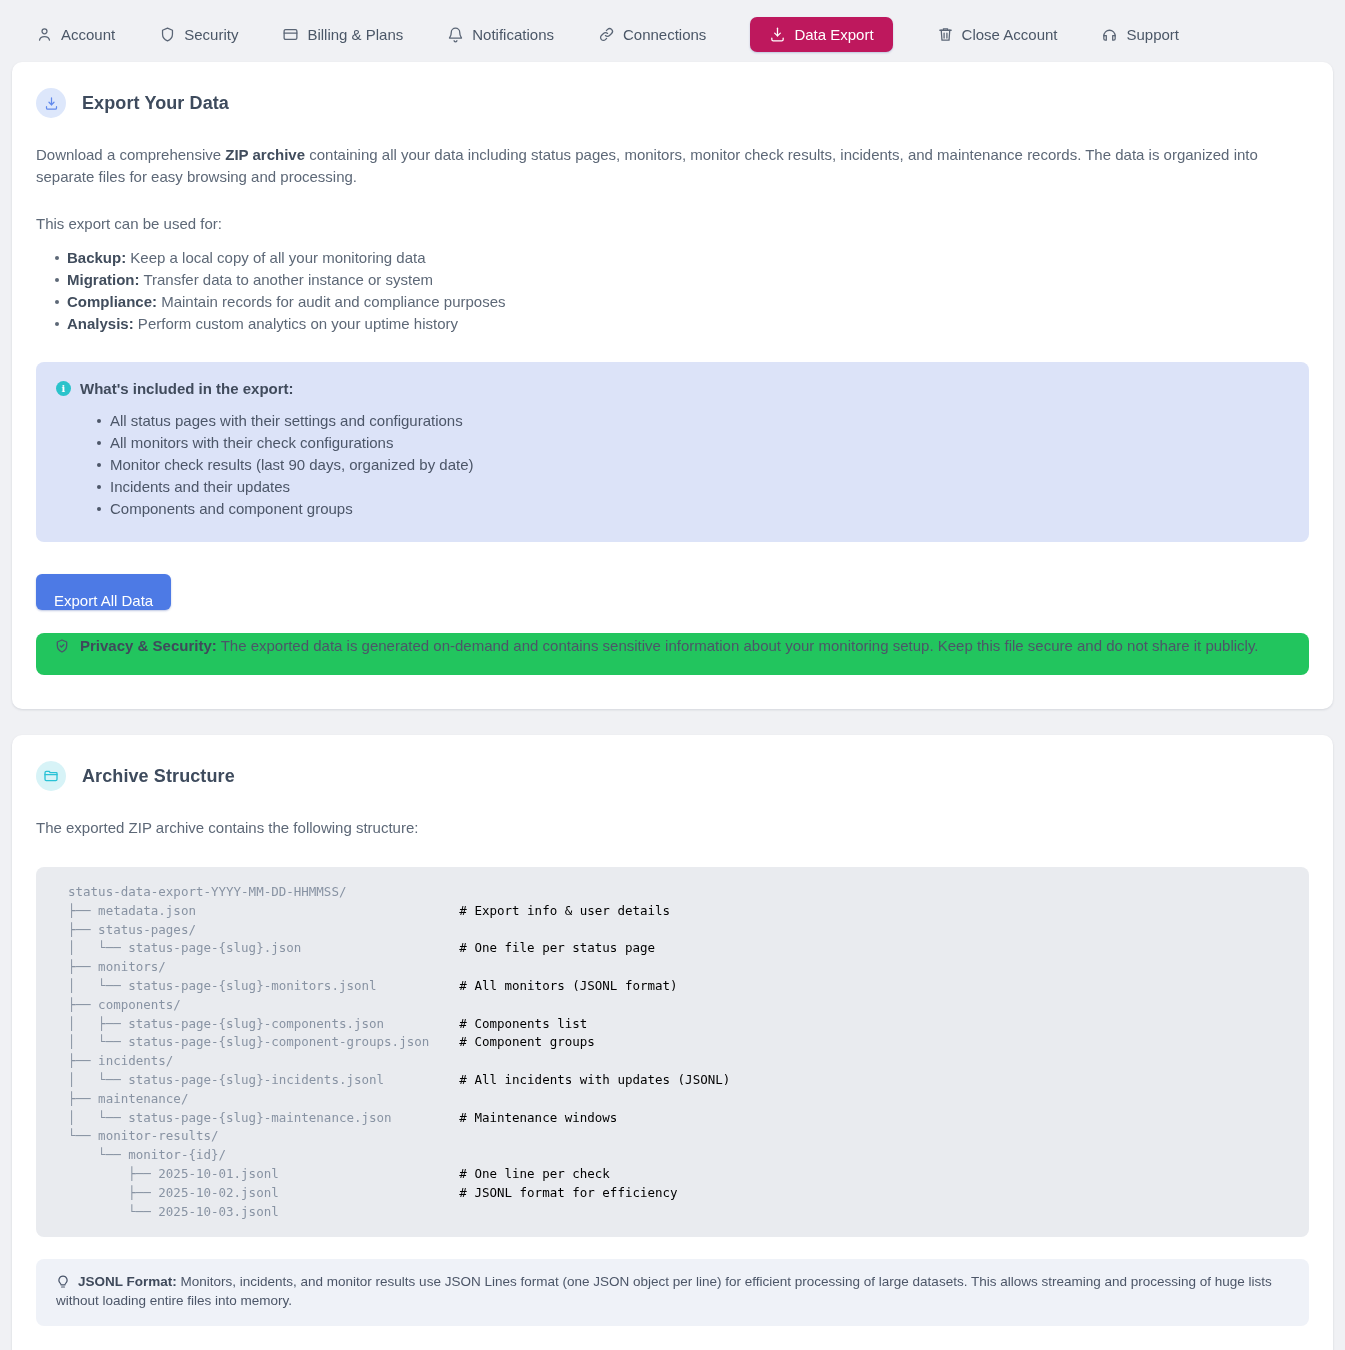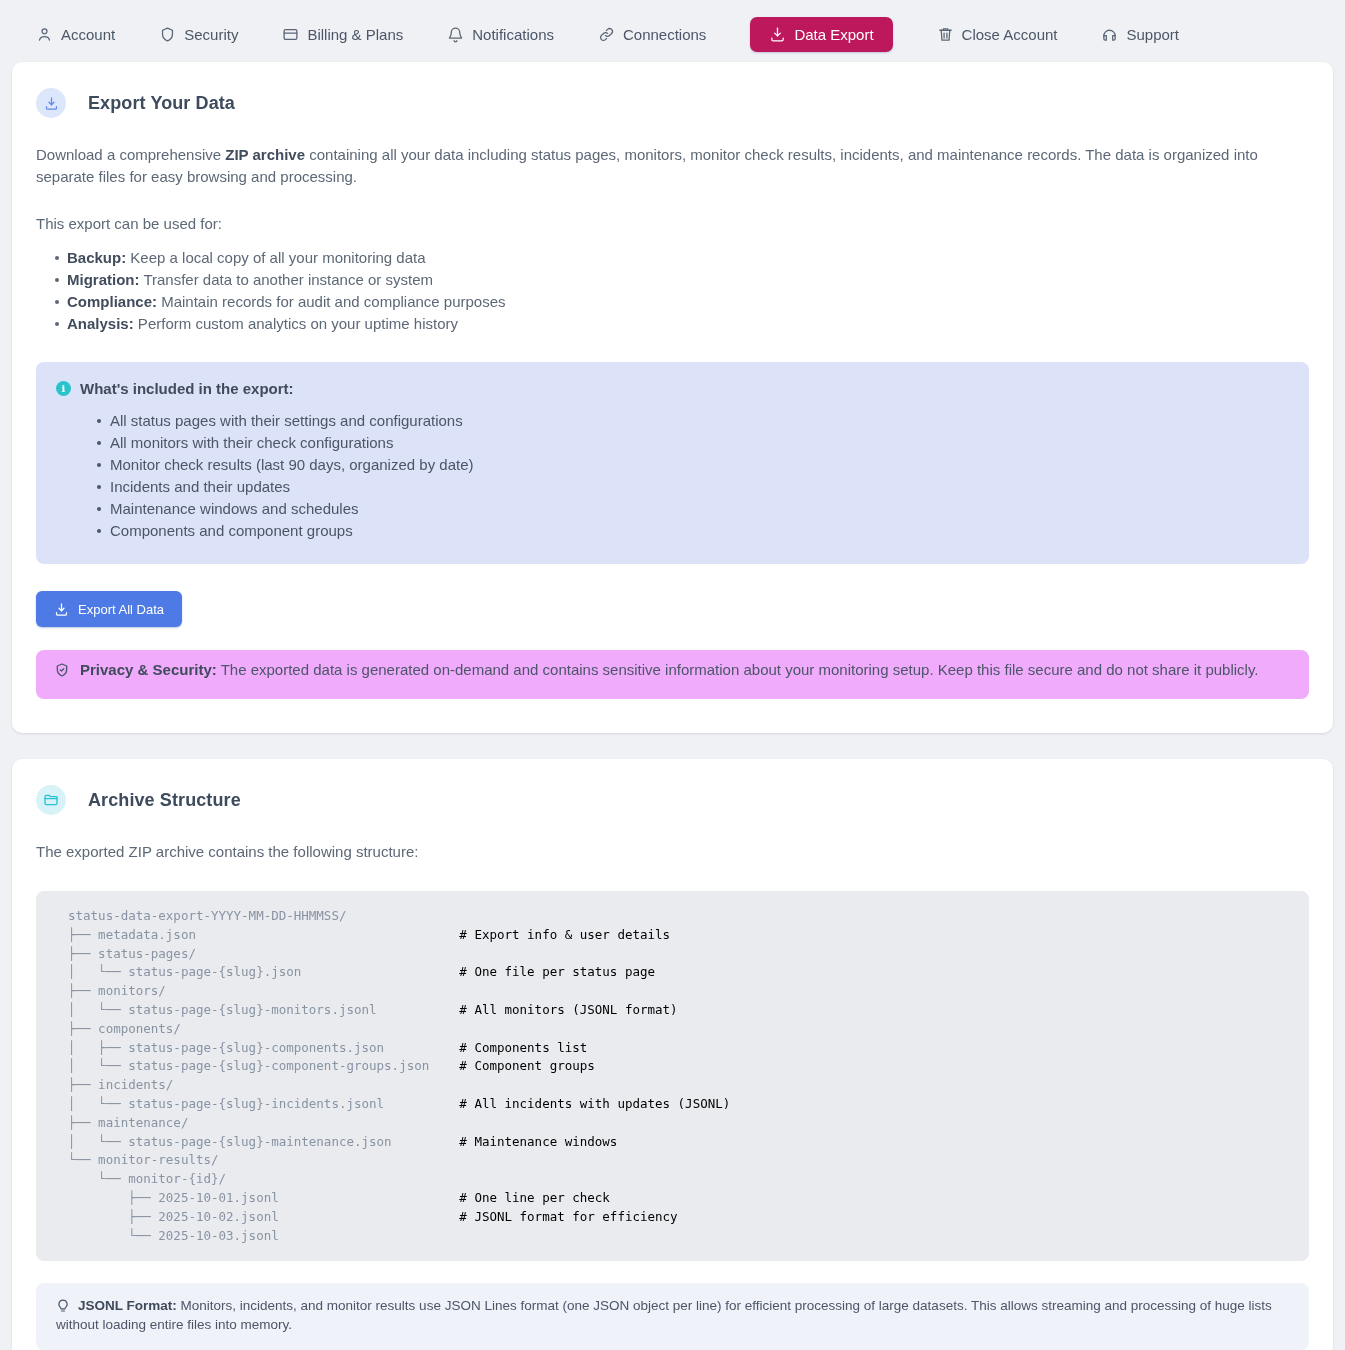--- a/index.html
+++ b/index.html
@@ -26,21 +26,21 @@
     box-shadow:0 1px 2px rgba(40,70,160,.25);
   }
   .tab.active svg { stroke:#ffffff; }
   
   .card {
     background:#ffffff; border-radius:10px;
     box-shadow:0 1px 3px rgba(25,35,60,.08), 0 1px 2px rgba(25,35,60,.05);
     margin:6px 12px 0 12px; padding:26px 24px 34px 24px;
   }
   .card + .card { margin-top:26px; }
-  .card-head { display:flex; align-items:center; gap:22px; margin-bottom:26px; }
+  .card-head { display:flex; align-items:center; gap:16px; margin-bottom:26px; }
   .icon-circle {
     width:30px; height:30px; border-radius:50%;
     display:flex; align-items:center; justify-content:center; flex:0 0 auto;
   }
   .icon-circle.blue { background:#dde7fb; }
   .icon-circle.blue svg { width:15px; height:15px; stroke:#6189ec; }
   .icon-circle.cyan { background:#d7f3f7; }
   .icon-circle.cyan svg { width:16px; height:16px; stroke:#29c2d6; }
   h2 { font-size:18px; font-weight:700; color:#3e4b5d; letter-spacing:.1px; }
   .body-text { font-size:15px; line-height:22px; color:#5d6877; }
@@ -75,30 +75,30 @@
     padding-left:16px; position:relative;
   }
   ul.included li::before {
     content:""; position:absolute; left:3px; top:9px;
     width:4px; height:4px; border-radius:50%; background:#4c5668;
   }
   
   .primary-btn {
     display:inline-flex; align-items:center; gap:9px;
     background:#4d7ae5; color:#ffffff; border:none; cursor:pointer;
-    font-family:inherit; font-size:13px; font-weight:500;
+    font-family:inherit; font-size:15px; font-weight:500;
     padding:9px 18px; border-radius:6px; height:36px;
-    box-shadow:0 1px 2px rgba(40,70,160,.3); margin-bottom:23px;
+    box-shadow:0 1px 2px rgba(40,70,160,.3); margin-bottom:23px;flex-direction:column;
   }
   .primary-btn svg { width:15px; height:15px; stroke:#ffffff; }
   
   .note {
     border-radius:8px; font-size:15px; line-height:22px; color:#4c5668;
   }
-  .note.gray { background:#f0abfc; padding:9px 20px 18px 18px; }
+  .note.gray { background:#22c55e; padding:2px 20px 18px 18px; }
   .note.light { background:#eff2f8; padding:13px 20px 16px 20px; font-size:13.5px; line-height:19px; margin-top:22px; }
   .note svg.inline-ic {
     width:16px; height:16px; stroke:#49556a; vertical-align:-3px; margin-right:10px;
   }
   .note.light svg.inline-ic { width:14px; height:14px; vertical-align:-2.5px; margin-right:8px; }
   .note strong { color:#3f4a5b; font-weight:700; }
   
   .subtitle { margin-bottom:28px; }
   .tree {
     background:#e9ebef; border-radius:8px;
@@ -200,21 +200,20 @@
   <div class="info-box">
     <div class="info-head">
       <span class="info-dot">i</span>
       <strong>What's included in the export:</strong>
     </div>
     <ul class="included" id="included-items">
         <li>All status pages with their settings and configurations</li>
         <li>All monitors with their check configurations</li>
         <li>Monitor check results (last 90 days, organized by date)</li>
         <li>Incidents and their updates</li>
-        <li>Maintenance windows and schedules</li>
         <li>Components and component groups</li>
       </ul>
   </div>
 
   <button class="primary-btn">
     <svg viewBox="0 0 24 24" fill="none" stroke-width="2" stroke-linecap="round" stroke-linejoin="round">
         <path d="M12 3v11"></path>
         <path d="M8 10l4 4 4-4"></path>
         <path d="M4 17v2a2 2 0 0 0 2 2h12a2 2 0 0 0 2-2v-2"></path>
       </svg>

